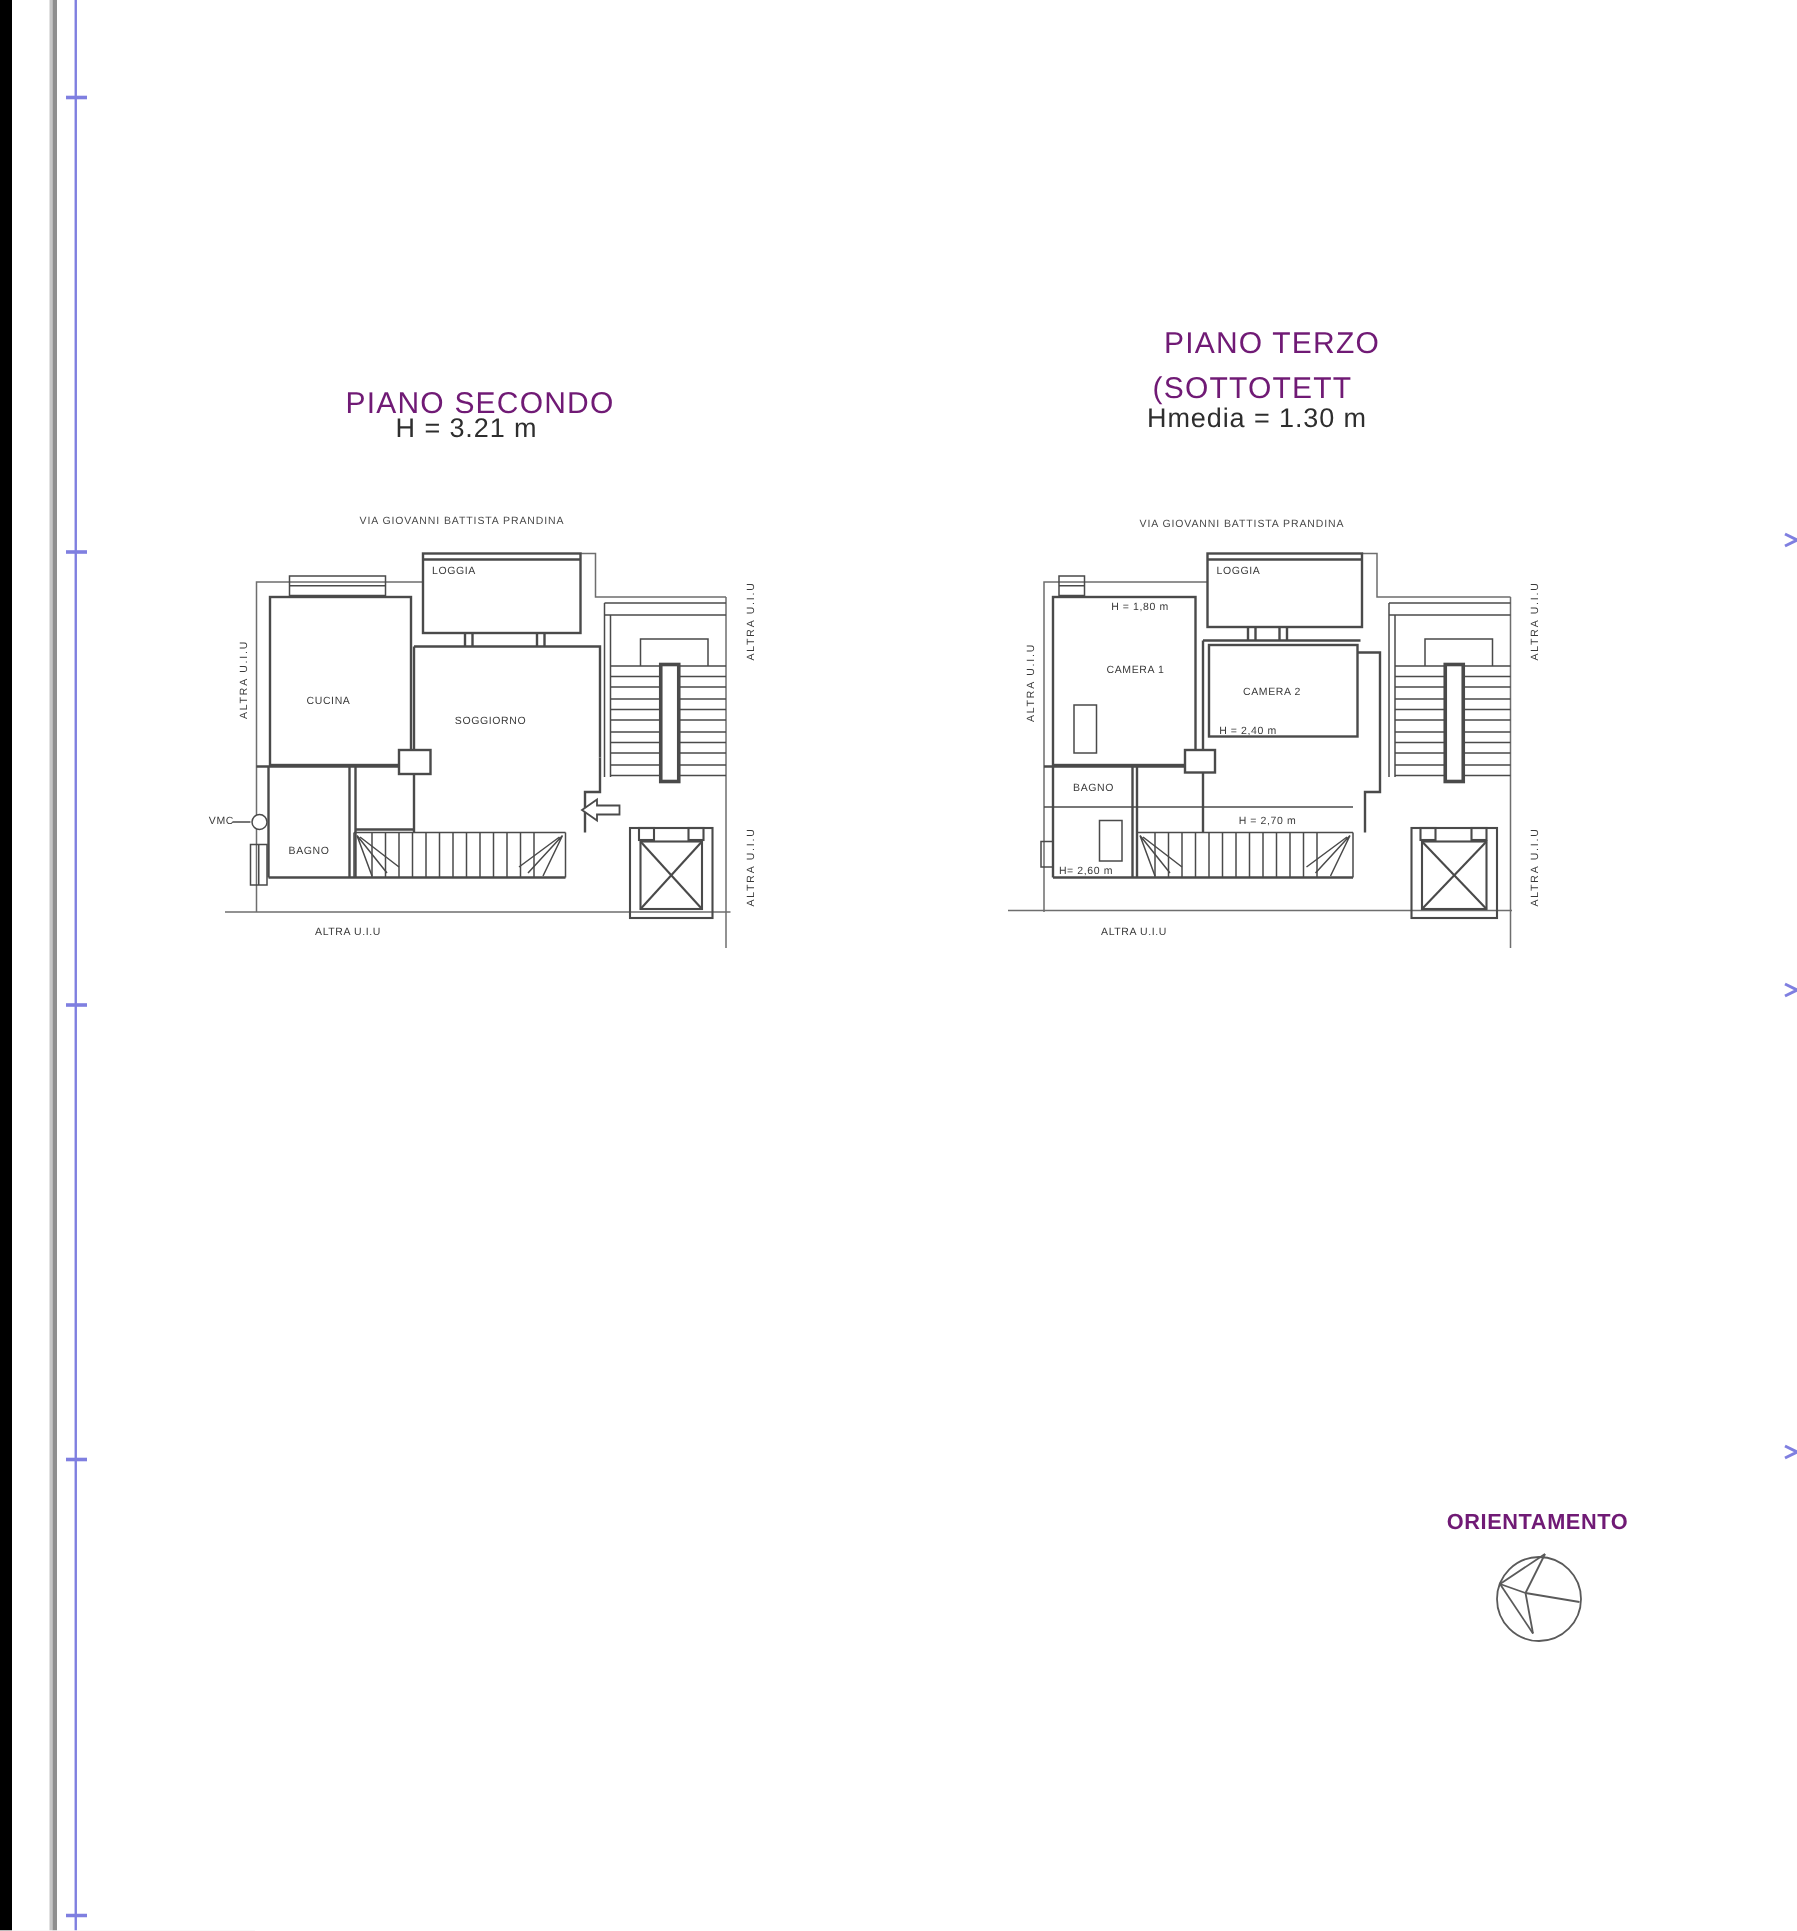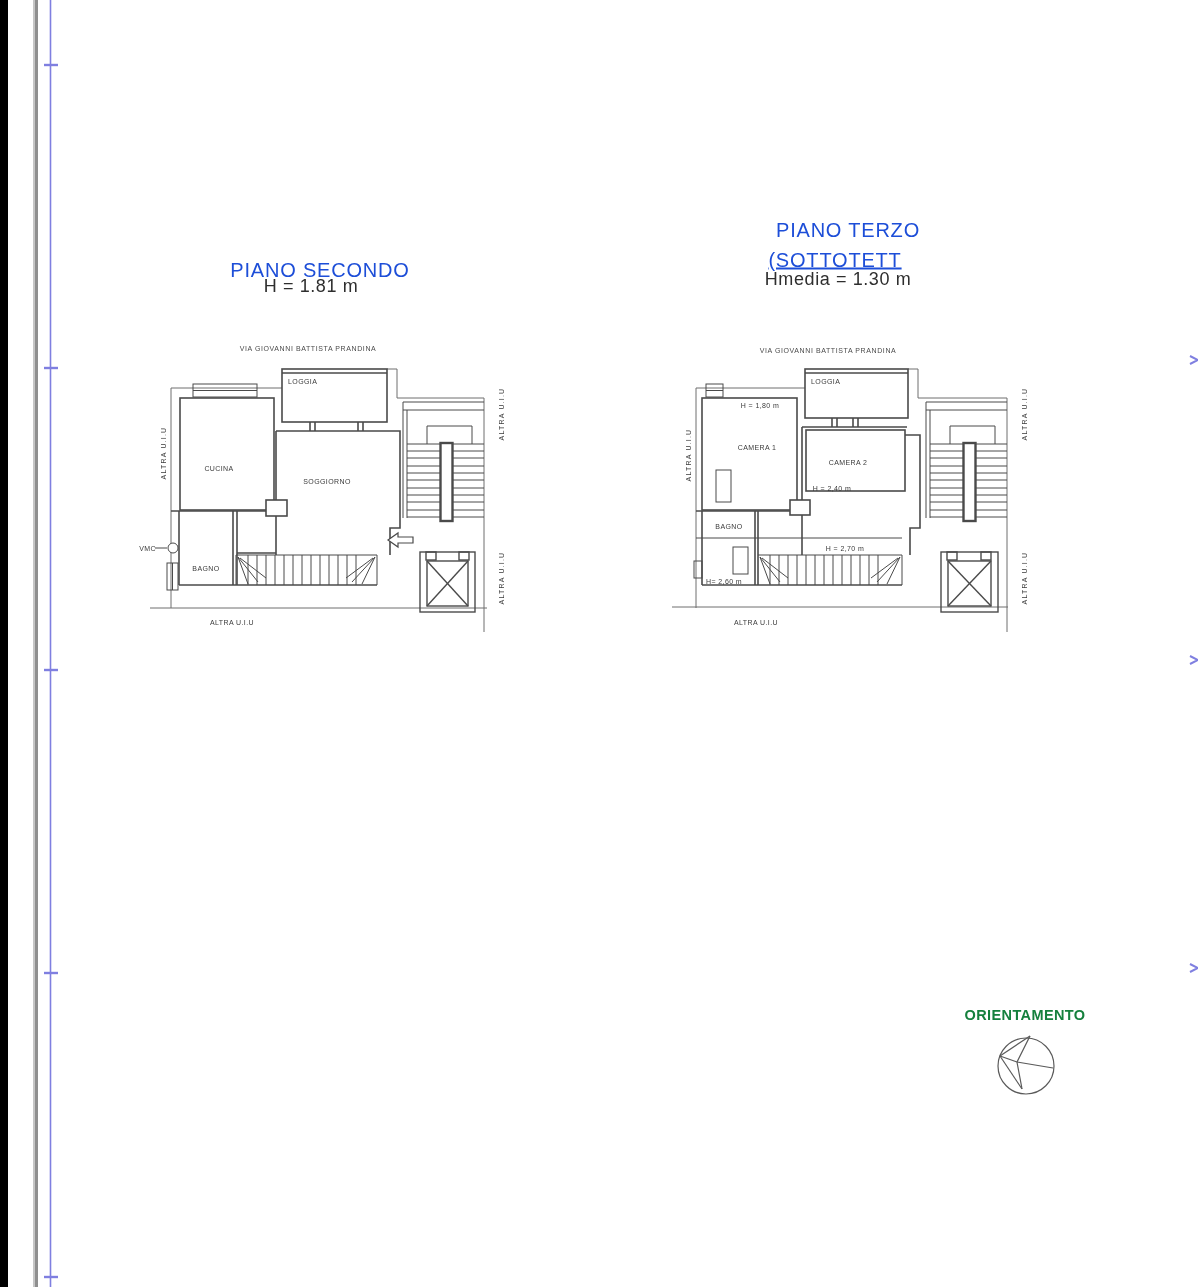--- a/index.html
+++ b/index.html
@@ -11,29 +11,29 @@
   svg{position:absolute;left:0;top:0;}
   .lbl{
     position:absolute;color:#3a3a3a;font-size:7px;letter-spacing:0.4px;
     white-space:nowrap;transform:translate(-50%,-50%);line-height:1;
   }
   .lbl.left-anchor{transform:translate(0,-50%);}
   .lbl.right-anchor{transform:translate(-100%,-50%);}
   .lbl.vert{transform:translate(-50%,-50%) rotate(-90deg);letter-spacing:1.2px;}
   .street{letter-spacing:0.6px;color:#4a4a4a;}
   .title1{
-    position:absolute;color:#1d4ed8;font-size:20px;letter-spacing:0.8px;
+    position:absolute;color:#701a75;font-size:20px;letter-spacing:0.8px;
     white-space:nowrap;transform:translate(-50%,-50%);
   }
   .title2{
     position:absolute;color:#2e2e2e;font-size:18px;letter-spacing:0.6px;
     white-space:nowrap;transform:translate(-50%,-50%);
   }
   .orient{
-    position:absolute;color:#15803d;font-size:14.5px;font-weight:bold;
+    position:absolute;color:#701a75;font-size:14.5px;font-weight:bold;
     letter-spacing:0.4px;white-space:nowrap;transform:translate(-50%,-50%);
   }
 </style>
 </head>
 <body>
 
 <div id="sheet">
 
   <svg width="1198" height="1287" viewBox="0 0 1198 1287">
 
@@ -256,24 +256,24 @@
       <path d="M1030,1036 L1000,1056"></path>
       <path d="M1030,1036 L1017,1062"></path>
       <path d="M1000,1056 L1017,1062"></path>
       <path d="M1000,1056 L1022,1089"></path>
       <path d="M1017,1062 L1022,1089"></path>
       <path d="M1017,1062 L1053,1068"></path>
     </g>
   </svg>
 
   <div class="title1" style="left:320px;top:270px;">PIANO SECONDO</div>
-  <div class="title2" style="left:311px;top:286px;">H = 1.81 m</div>
+  <div class="title2" style="left:311px;top:286px;">H = 3.21 m</div>
 
   <div class="title1" style="left:848px;top:230px;">PIANO TERZO</div>
-  <div class="title1" style="left:835px;top:260px;text-decoration:underline;">(SOTTOTETT</div>
+  <div class="title1" style="left:835px;top:260px;">(SOTTOTETT</div>
   <div class="title2" style="left:838px;top:279px;">Hmedia = 1.30 m</div>
 
   <div class="lbl street" style="left:308px;top:348px;">VIA GIOVANNI BATTISTA PRANDINA</div>
   <div class="lbl left-anchor" style="left:288px;top:381px;">LOGGIA</div>
   <div class="lbl" style="left:219px;top:468px;">CUCINA</div>
   <div class="lbl" style="left:327px;top:481px;">SOGGIORNO</div>
   <div class="lbl" style="left:206px;top:568px;">BAGNO</div>
   <div class="lbl right-anchor" style="left:156px;top:548px;">VMC</div>
   <div class="lbl vert" style="left:163px;top:453px;">ALTRA U.I.U</div>
   <div class="lbl vert" style="left:501px;top:414px;">ALTRA U.I.U</div>

